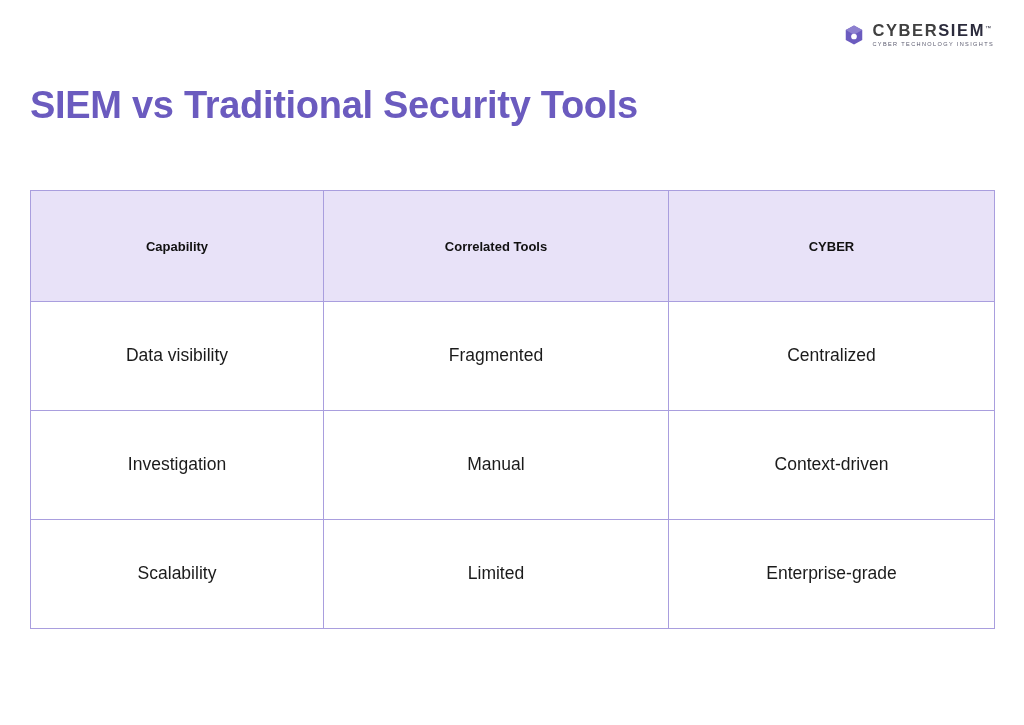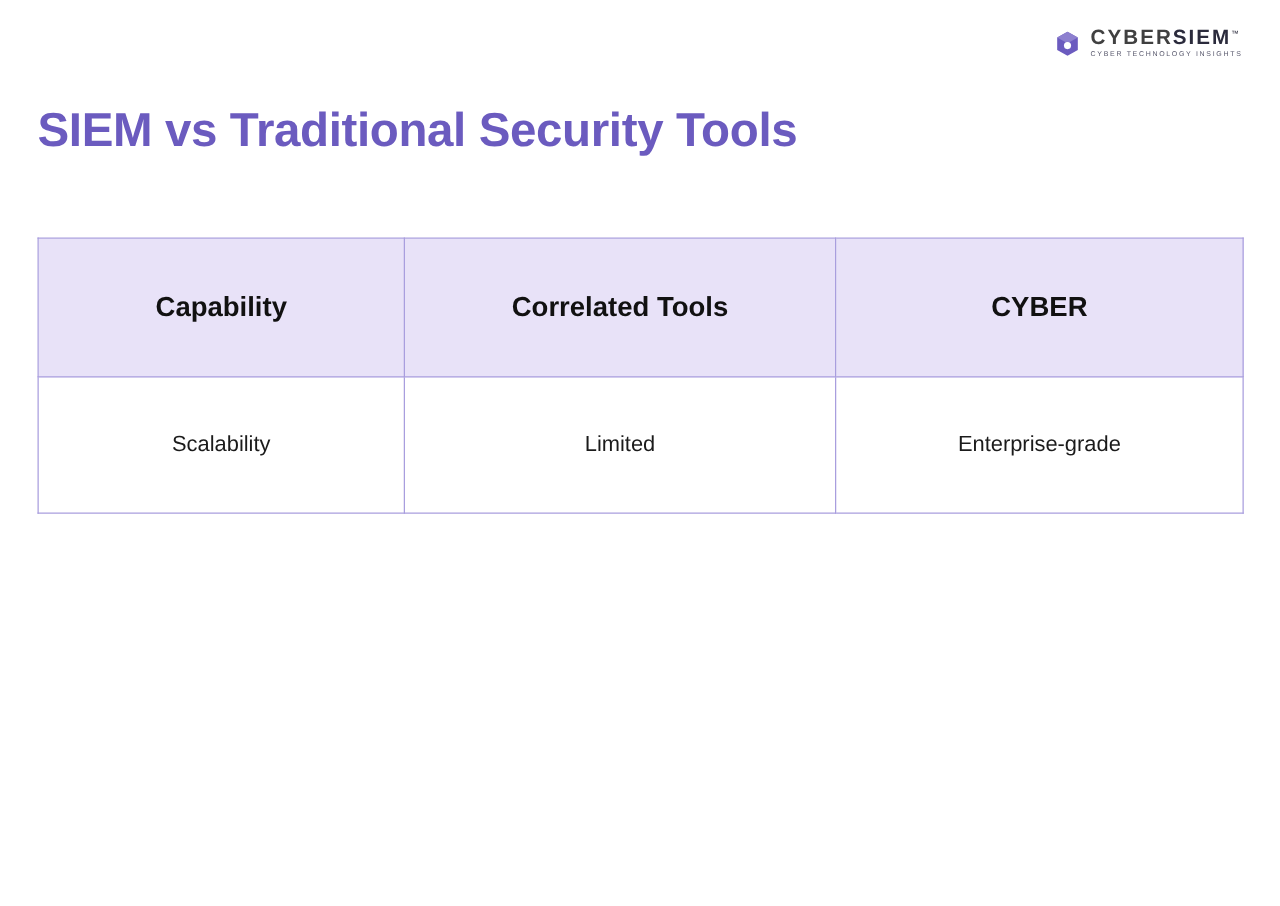--- a/index.html
+++ b/index.html
@@ -88,21 +88,21 @@
   .cmp-table th,
   .cmp-table td {
     border: 1px solid #a99ede;
     text-align: center;
     vertical-align: middle;
     padding: 10px 12px;
   }
   .cmp-table thead th {
     background: #e8e2f8;
     height: 90px;
-    font-size: 22px;
+    font-size: 13px;
     font-weight: bold;
     color: #111111;
     margin-left: 13px;
   }
   .cmp-table tbody td {
     height: 88px;
     font-size: 17.5px;
     font-weight: normal;
     color: #1b1b1b;
     background: #ffffff;
@@ -134,18 +134,28 @@
   </colgroup>
   <thead>
     <tr>
       <th>Capability</th>
       <th>Correlated Tools</th>
       <th>CYBER</th>
     </tr>
   </thead>
   <tbody>
     <tr>
+      <td>Data visibility</td>
+      <td>Fragmented</td>
+      <td>Centralized</td>
+    </tr>
+    <tr>
+      <td>Investigation</td>
+      <td>Manual</td>
+      <td>Context-driven</td>
+    </tr>
+    <tr>
       <td>Scalability</td>
       <td>Limited</td>
       <td>Enterprise-grade</td>
     </tr>
   </tbody>
 </table>
 
 </body></html>

